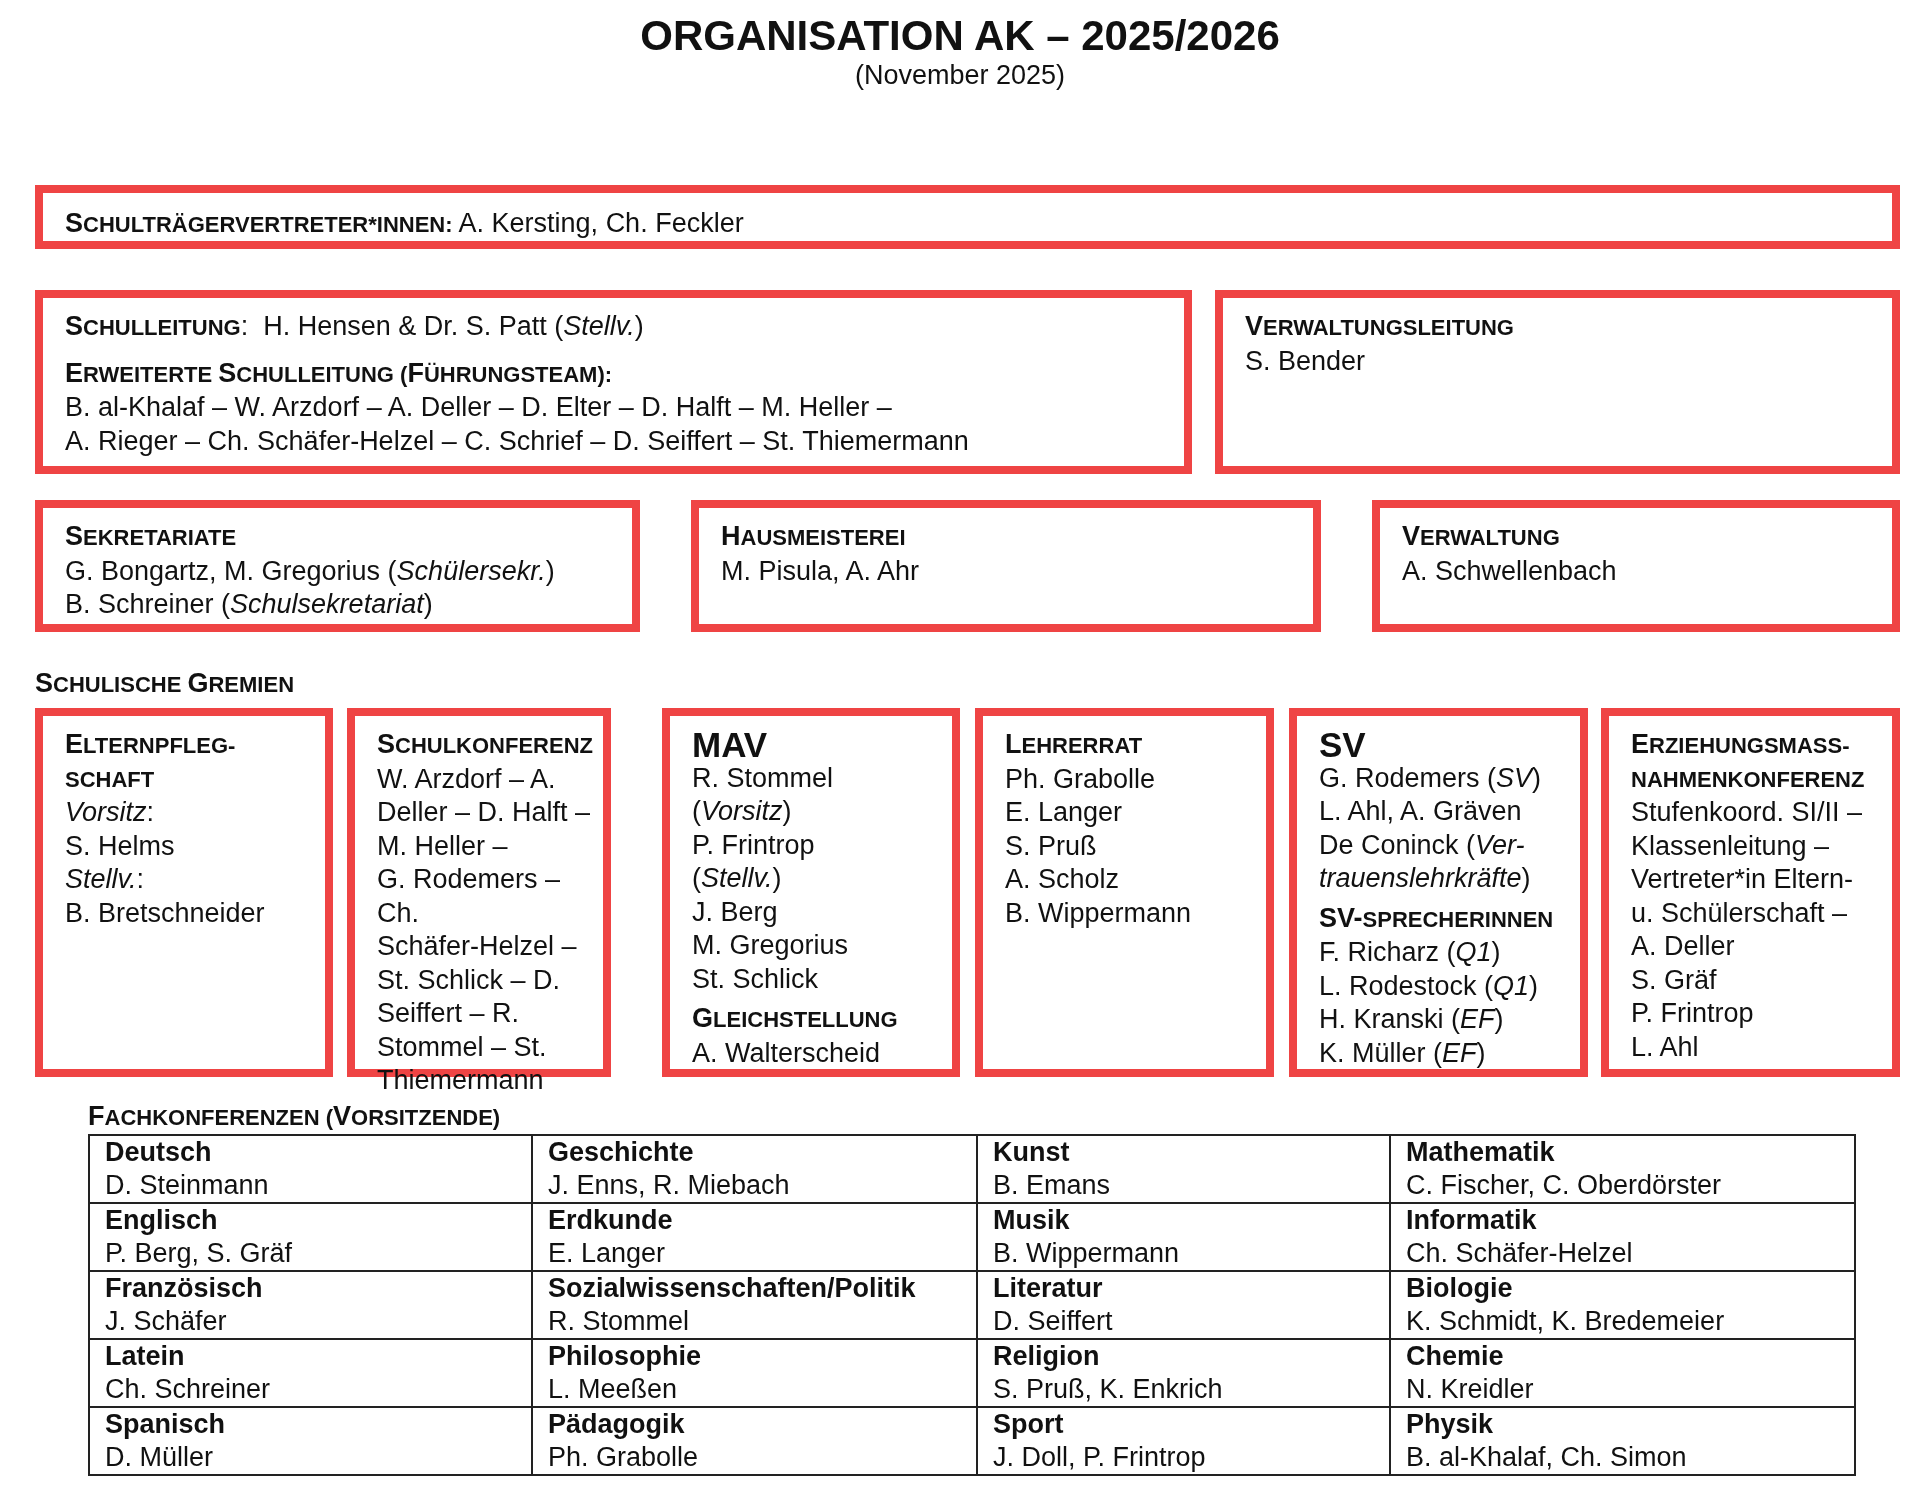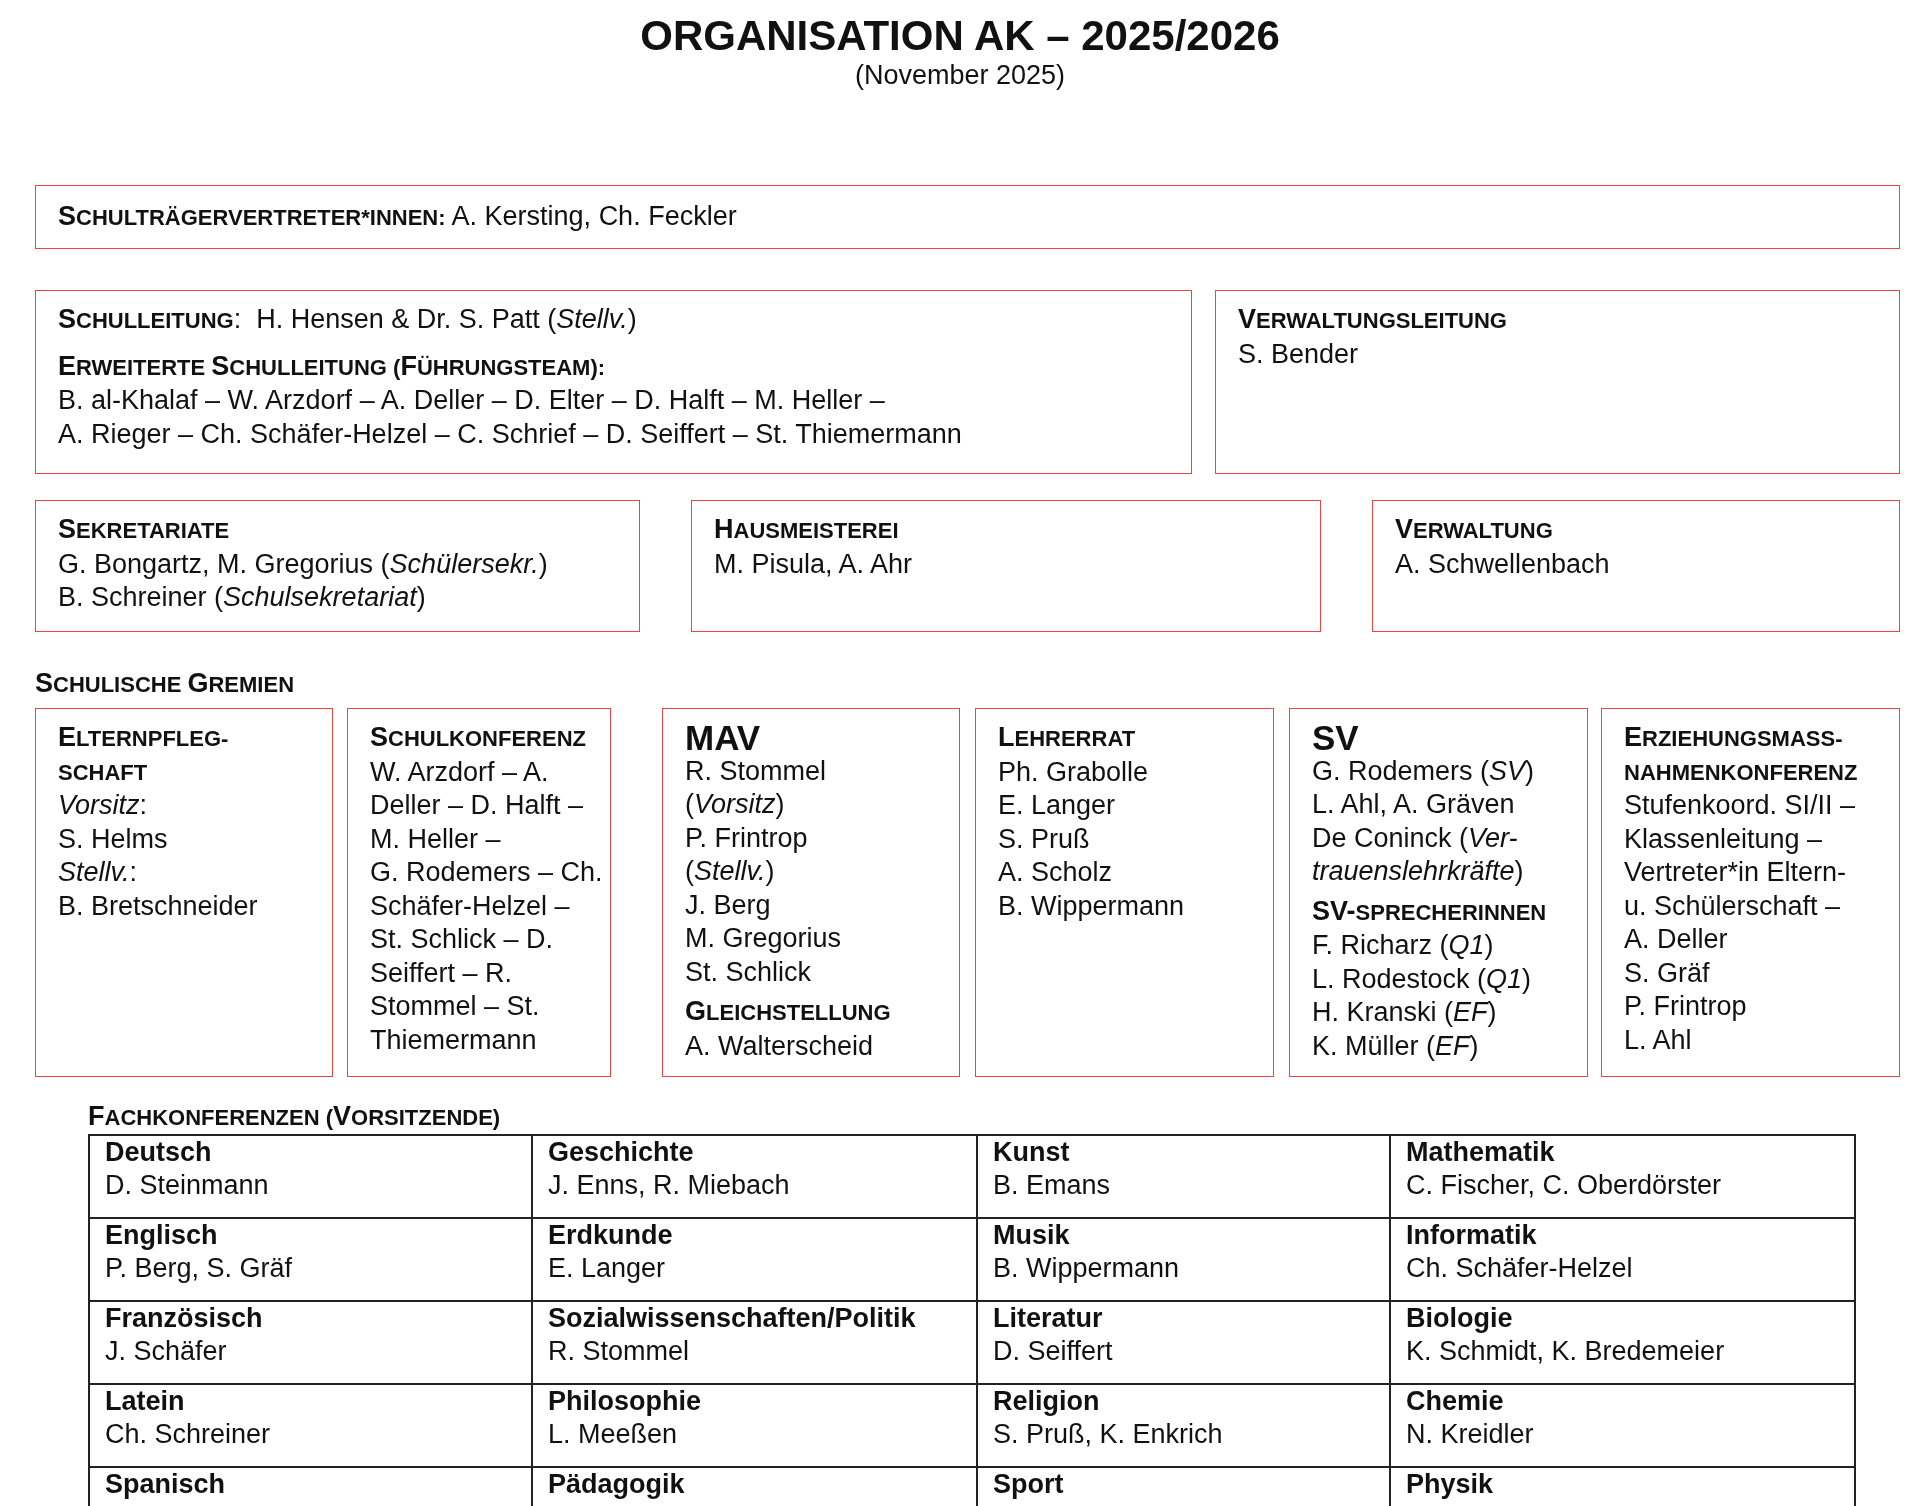--- a/index.html
+++ b/index.html
@@ -1,42 +1,42 @@
 <!DOCTYPE html>
 <html><head>
 <meta charset="utf-8">
 <style>
   html, body { margin: 0; padding: 0; background: #ffffff; }
   body {
     width: 1920px; height: 1506px; position: relative; overflow: hidden;
     font-family: "Liberation Sans", sans-serif; color: #111111;
   }
   .abs { position: absolute; box-sizing: border-box; }
-  .box { border: 1px solid #ef4444; background: #fff; }
+  .box { border: 8px solid #ef4444; background: #fff; }
   .title {
     left: 0; width: 1920px; top: 12px; text-align: center;
     font-size: 42px; font-weight: bold; letter-spacing: 0px;
   }
   .subtitle {
     left: 0; width: 1920px; top: 60px; text-align: center; font-size: 27px;
   }
   .txt { font-size: 27px; line-height: 33.5px; }
   .sc-lbl { font-weight: bold; font-size: 35px; font-variant: small-caps; }
   .label-sm { font-weight: bold; font-size: 22px; text-transform: uppercase; }
   .label-sm .cap { font-size: 27px; }
   i, .it { font-style: italic; }
   .section-heading { font-size: 22px; font-weight: bold; text-transform: uppercase; }
   .section-heading .cap { font-size: 27px; }
 
   table.fk {
     position: absolute; left: 88px; top: 1134px; width: 1768px;
     border-collapse: collapse; font-size: 27px;
   }
   table.fk td {
-    border: 2px solid #222; vertical-align: top; padding: 0 0 15px 15px;
+    border: 2px solid #222; vertical-align: top; padding: 0 0 0 15px;
     height: 64px; line-height: 33px;
   }
   table.fk td .subj { font-weight: bold; display: block; }
   table.fk td .chair { display: block; }
   .col1 { width: 426px; }
   .col2 { width: 428px; }
   .col3 { width: 396px; }
 </style>
 </head>
 <body>

